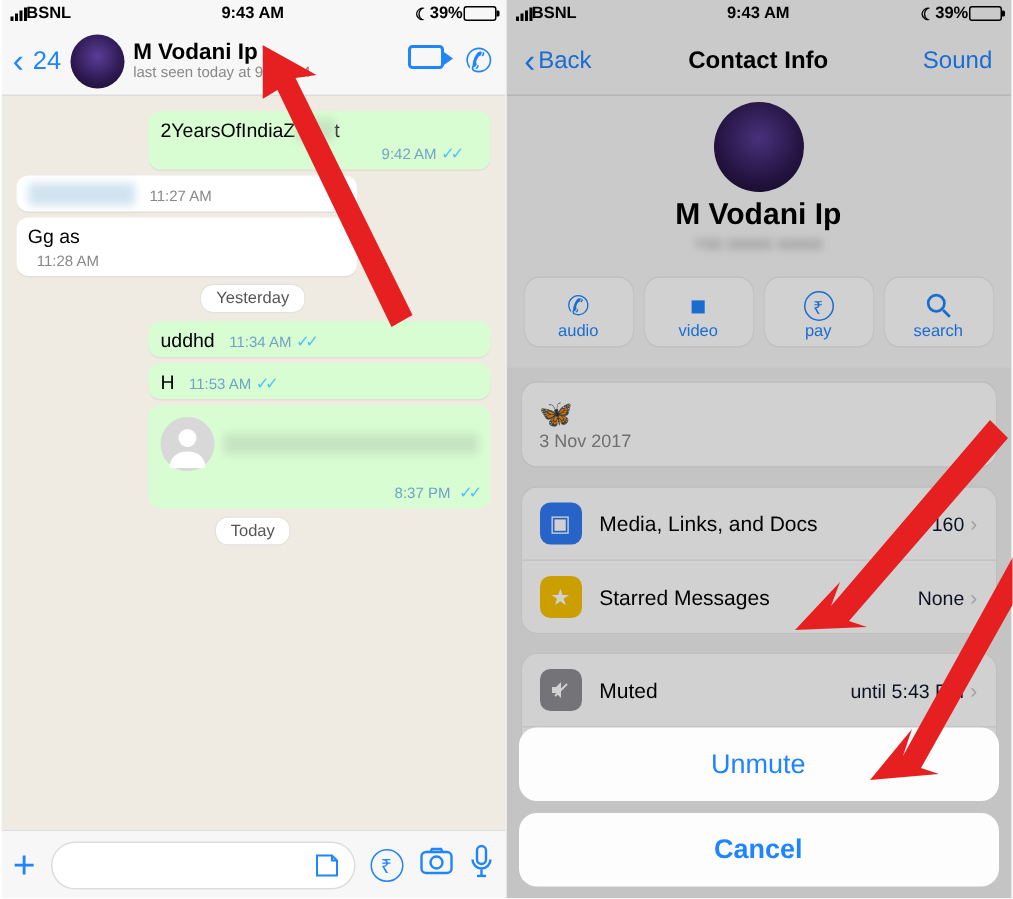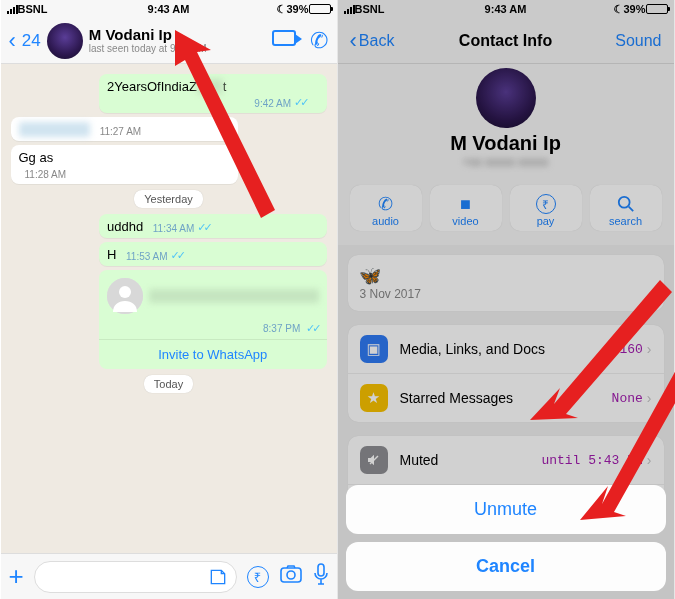--- a/index.html
+++ b/index.html
@@ -127,21 +127,21 @@
   .section { background:#fff; margin:10px 10px 0; border-radius:10px; padding:10px 12px; font-size:14px; box-shadow: 0 0 1px rgba(0,0,0,.1);}
   .section .emoji{font-size:18px;}
   .section .date{color:#888; font-size:12px;}
 
   .list { background:#fff; margin:14px 10px 0; border-radius:10px; overflow:hidden; box-shadow: 0 0 1px rgba(0,0,0,.1);}
   .li { display:flex; align-items:center; padding:10px 12px; border-bottom:1px solid #eee; font-size:14px;}
   .li:last-child{border-bottom:none;}
   .li .icon-sq { width:28px; height:28px; border-radius:7px; margin-right:12px; display:flex;align-items:center;justify-content:center; color:#fff; font-size:15px; flex:0 0 28px;}
   .sq-blue{background:#2f7af4;} .sq-yellow{background:#f9c300;} .sq-gray{background:#8e8e93;} .sq-pink{background:#e85fd0;}
   .li .txt{flex:1;}
-  .li .val{color:#a21caf; font-size:13px; margin-right:4px;font-family:Liberation Mono, monospace;}
+  .li .val{color:#0f172a; font-size:13px; margin-right:4px;}
   .li .chev-r{color:#c5c5c7;}
 
   
   .sheet { position:absolute; left:8px; right:8px; bottom:8px; z-index:10;}
   .sheet .btn { background:#fdfdfd; text-align:center; font-size:18px; color:#1f85ff; padding:14px 0; border-radius:12px;}
   .sheet .btn + .btn { margin-top:8px; }
   .sheet .btn.bold { font-weight:700; }
   
   
   .red-arrow { position:absolute; z-index:50; }
@@ -218,21 +218,20 @@
         <div class="av">
           <svg width="36" height="36" viewBox="0 0 36 36">
               <circle cx="18" cy="18" r="18" fill="#d8d8d8"></circle>
               <circle cx="18" cy="14" r="6" fill="#fff"></circle>
               <path d="M6 34c0-7 5-11 12-11s12 4 12 11" fill="#fff"></path>
             </svg>
         </div>
         <span class="blur2" style="flex:1;height:14px;"></span>
       </div>
       <div class="meta"><span>8:37 PM</span> <span class="ticks">✓✓</span></div>
-      <div class="row2">Invite to WhatsApp</div>
     </div>
 
     <div class="day-chip">Today</div>
 
   </div>
 
   <div class="chat-input">
     <span class="plus">+</span>
     <div class="field">
       <span class="sticker">

